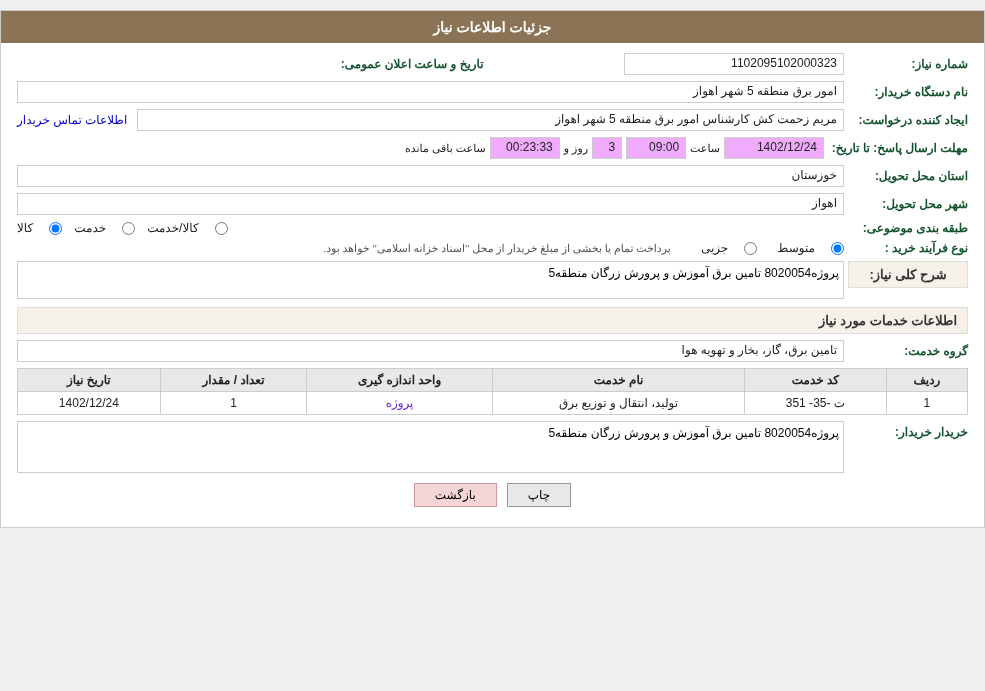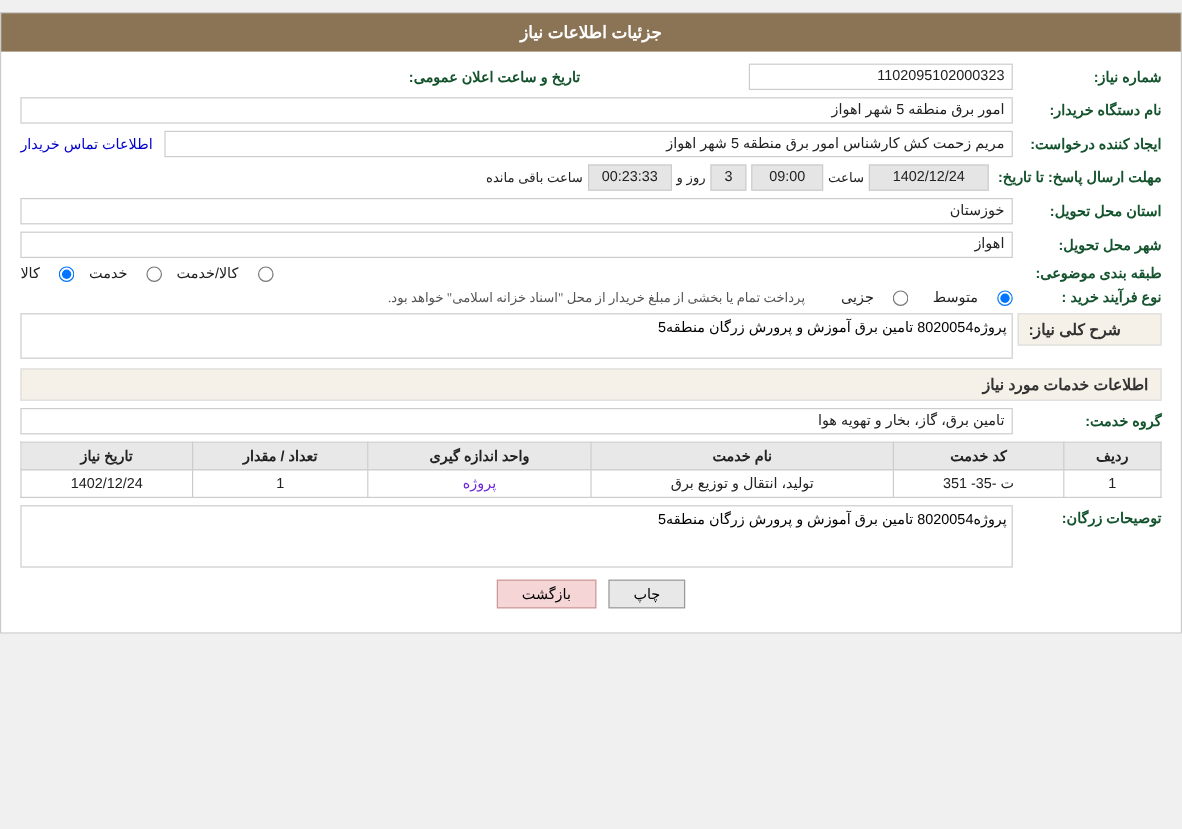--- a/index.html
+++ b/index.html
@@ -43,24 +43,24 @@
     .info-value {
       border: 1px solid #ccc;
       background: #fff;
       padding: 2px 6px;
       min-height: 22px;
       flex: 1;
       text-align: right;
     }
     .date-box {
       border: 1px solid #ccc;
-      background: #e5e5e5;
+      background: #f0abfc;
       padding: 2px 6px;
       min-height: 22px;
-      text-align: center;
+      text-align: right;
     }
     .small-label {
       white-space: nowrap;
       font-size: 11px;
     }
     .radio-group {
       display: flex;
       gap: 12px;
       align-items: center;
       flex: 1;
@@ -209,21 +209,21 @@
         </div>
         <div class="radio-item">
           <input type="radio" name="farayand" style="">
           <span>جزیی</span>
         </div>
         <span style="color:#555; font-size:11px; margin-right:10px;font-family:Liberation Serif, serif;">پرداخت تمام یا بخشی از مبلغ خریدار از محل "اسناد خزانه اسلامی" خواهد بود.</span>
       </div>
     </div>
 
     <div class="info-row" style="align-items:flex-start; margin-top:6px;">
-      <span class="section-header" style="min-width:120px; text-align:left; margin:0; padding:5px 8px;">شرح کلی نیاز:</span>
+      <span class="section-header" style="min-width:120px; text-align:center; margin:0; padding:5px 8px;">شرح کلی نیاز:</span>
       <textarea class="textarea-field" rows="2" style="flex: 1 1 0%;">پروژه8020054 تامین برق آموزش و پرورش زرگان منطقه5</textarea>
     </div>
 
     <div class="section-header">اطلاعات خدمات مورد نیاز</div>
 
     <div class="info-row">
       <span class="info-label">گروه خدمت:</span>
       <div class="info-value">تامین برق، گاز، بخار و تهویه هوا</div>
     </div>
 
@@ -244,21 +244,21 @@
             <td>ت -35- 351</td>
             <td>تولید، انتقال و توزیع برق</td>
             <td style="color: #6d28d9;">پروژه</td>
             <td>1</td>
             <td>1402/12/24</td>
           </tr>
         </tbody>
     </table>
 
     <div class="info-row" style="align-items:flex-start; margin-top:4px;">
-      <span class="info-label" style="padding-top:4px;">توصیحات زرگان:</span>
+      <span class="info-label" style="padding-top:4px;">خریدار خریدار:</span>
       <textarea class="textarea-field" rows="3" style="flex: 1 1 0%;">پروژه8020054 تامین برق آموزش و پرورش زرگان منطقه5</textarea>
     </div>
 
     <div class="btn-row">
       <button class="btn btn-print">چاپ</button>
       <button class="btn btn-back">بازگشت</button>
     </div>
 
   </div>
 </div>

